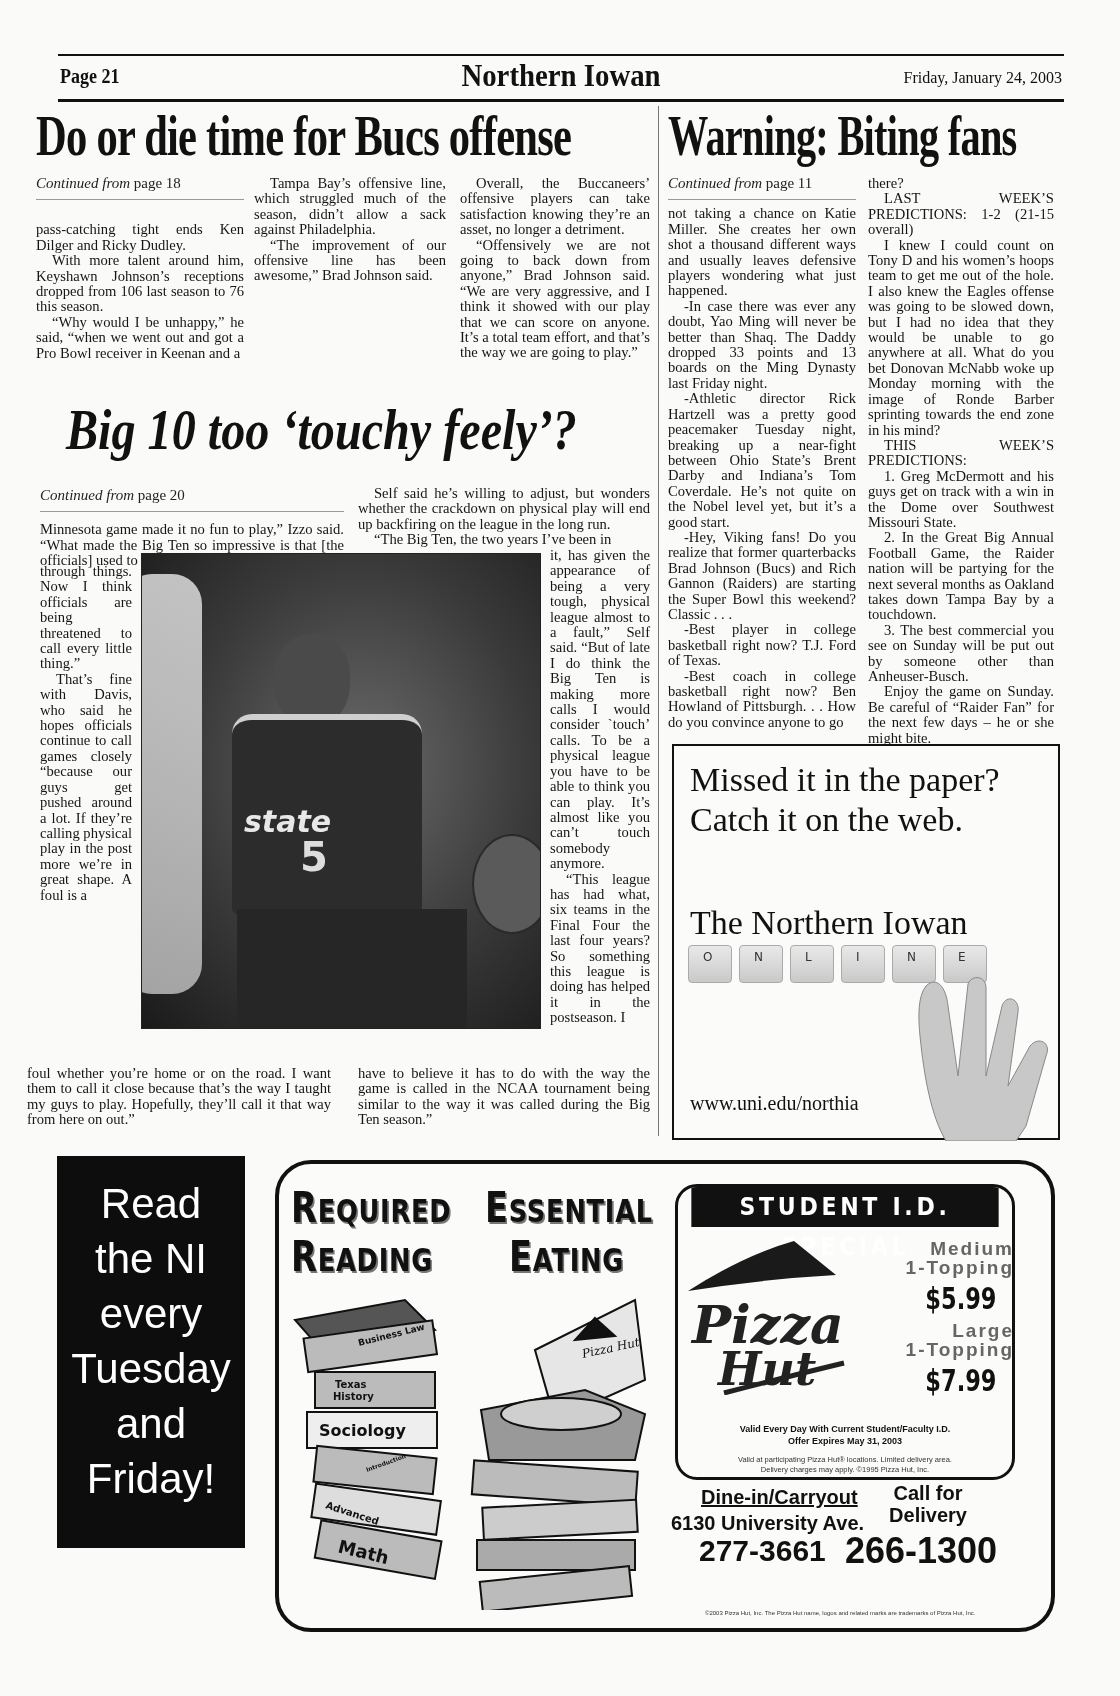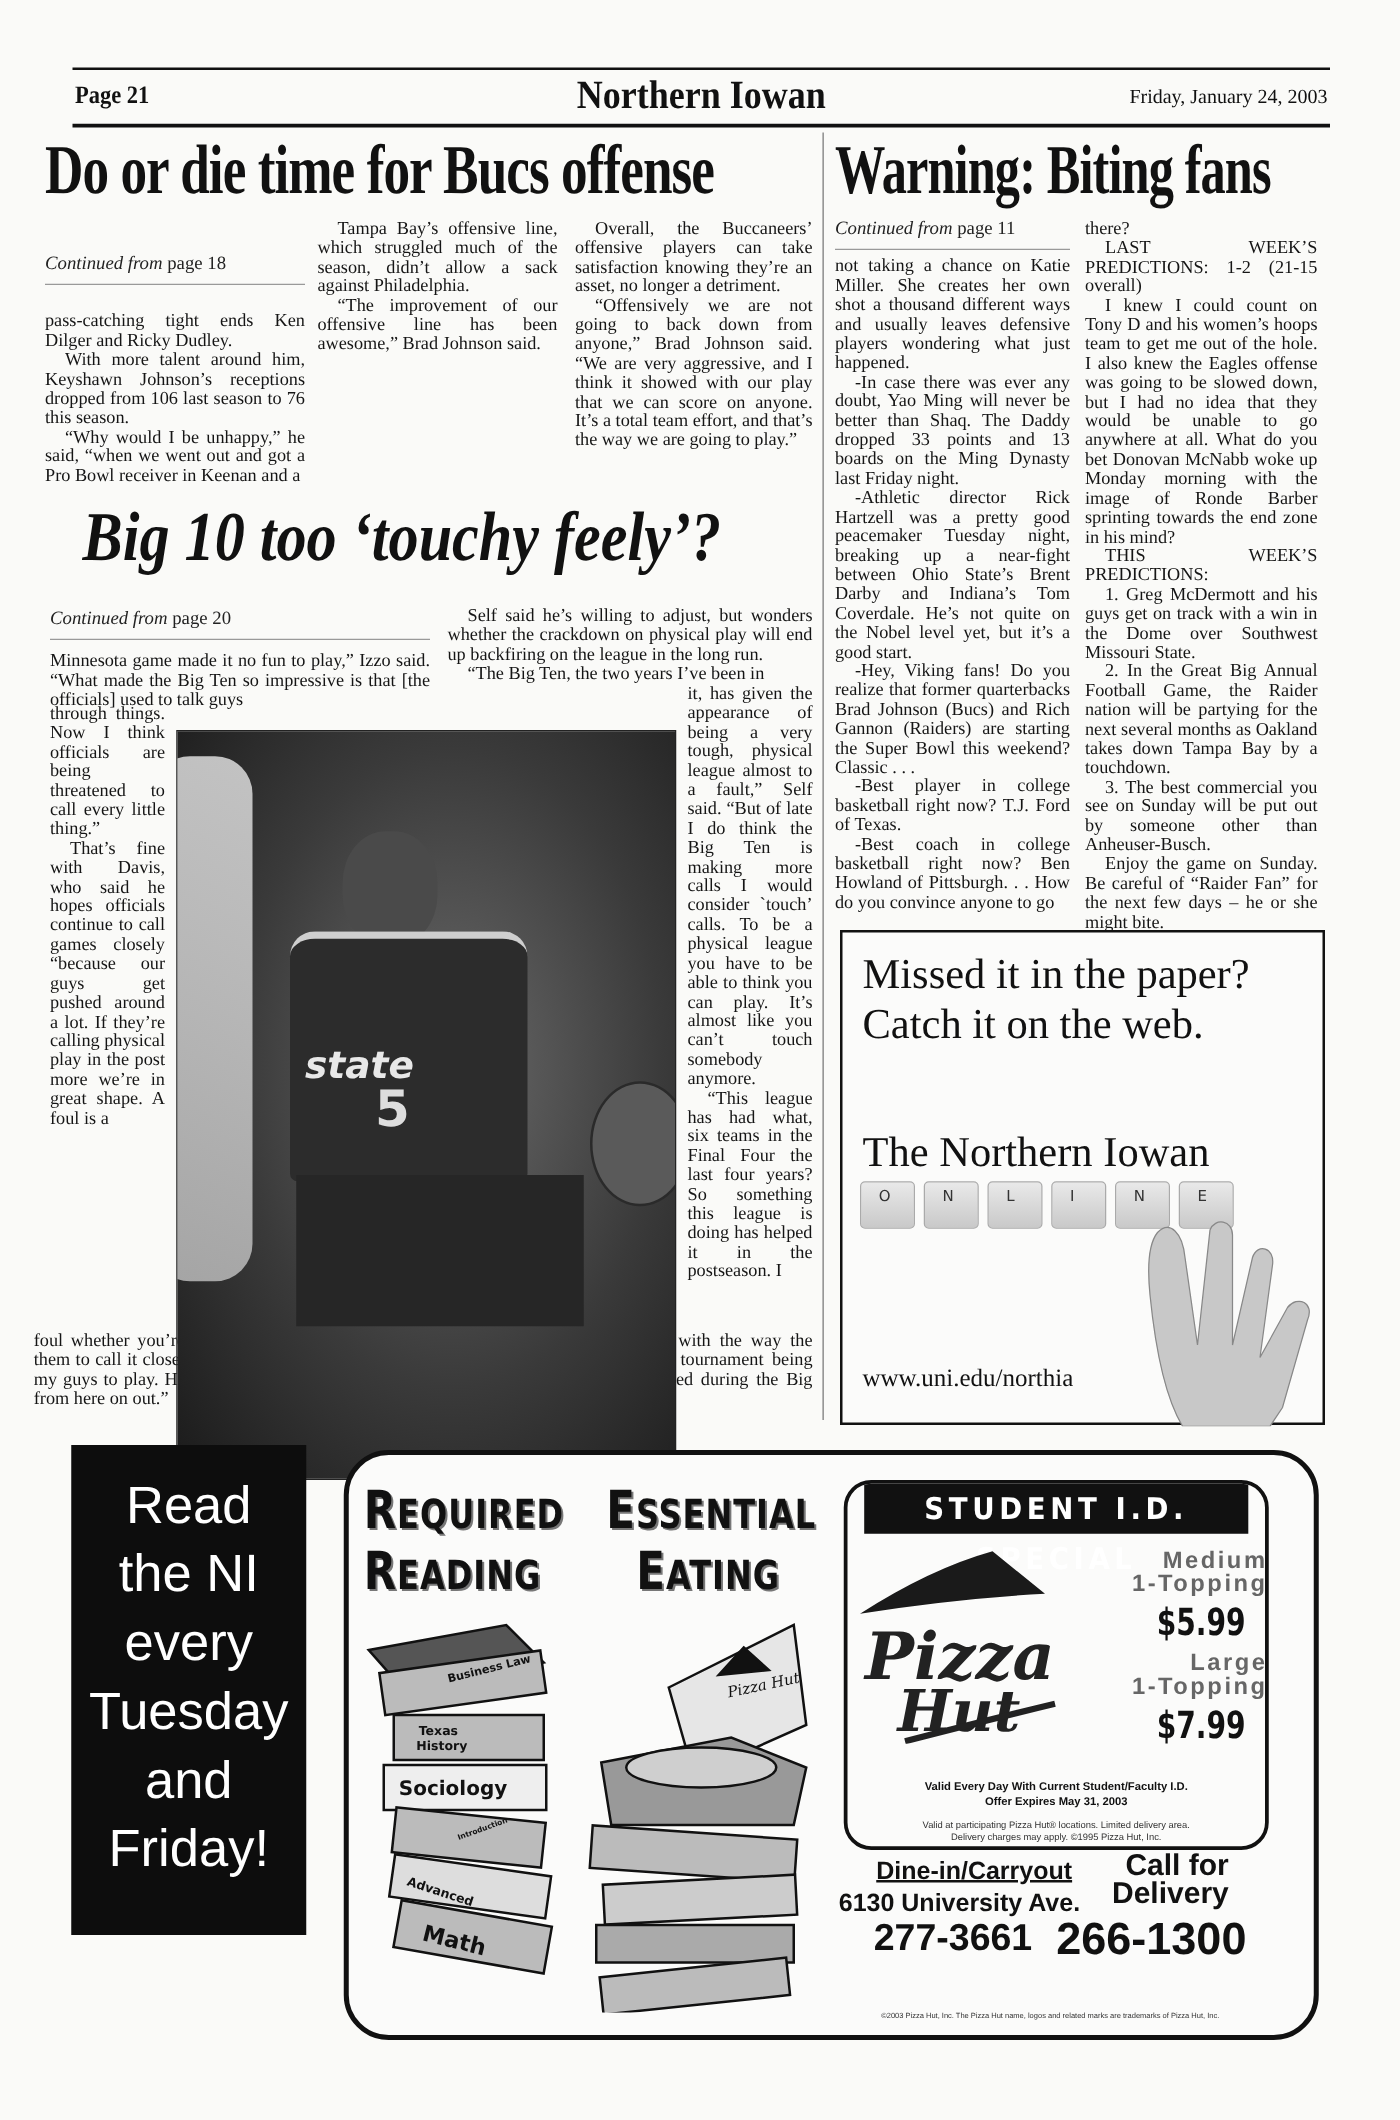--- a/index.html
+++ b/index.html
@@ -15,21 +15,21 @@
   .hl-bucs { left: 36px; top: 108px; font-size: 56px; transform: scaleX(0.76); letter-spacing: -1px; }
   .hl-biting { left: 668px; top: 108px; font-size: 56px; transform: scaleX(0.72); letter-spacing: -1px; }
   .hl-big10 { left: 66px; top: 402px; font-size: 56px; font-style: italic; transform: scaleX(0.86); }
   .vdiv { position: absolute; width: 1px; background: #777; }
   .col { position: absolute; font-family: "Liberation Serif", serif; font-size: 14.6px; line-height: 15.4px; text-align: justify; color: #151515; }
   .col p { text-indent: 16px; }
   .col p.ni { text-indent: 0; }
   .cont { font-family: "Liberation Serif", serif; font-size: 15px; color: #222; }
   .cont i { font-style: italic; }
   .cont-rule { height: 1px; background: #999; margin-top: 8px; }
-  .photo { position: absolute; left: 141px; top: 584px; width: 400px; height: 600px; background: radial-gradient(ellipse at 55% 45%, #6a6a6a 0%, #3a3a3a 55%, #1a1a1a 100%); border: 1px solid #222; overflow: hidden; }
+  .photo { position: absolute; left: 141px; top: 553px; width: 400px; height: 476px; background: radial-gradient(ellipse at 55% 45%, #6a6a6a 0%, #3a3a3a 55%, #1a1a1a 100%); border: 1px solid #222; overflow: hidden; }
   .photo .opp { position: absolute; left: -20px; top: 20px; width: 80px; height: 420px; background: linear-gradient(#ddd, #bbb); border-radius: 30px; opacity: 0.85; }
   .photo .player-head { position: absolute; left: 132px; top: 80px; width: 76px; height: 92px; border-radius: 45%; background: #4a4a4a; }
   .photo .jersey { position: absolute; left: 90px; top: 160px; width: 190px; height: 200px; background: #2c2c2c; border-radius: 20px 20px 6px 6px; border-top: 6px solid #cfcfcf; }
   .photo .jersey-text { position: absolute; left: 102px; top: 250px; color: #e8e8e8; font-family: "DejaVu Sans", sans-serif; font-weight: bold; font-style: italic; font-size: 30px; }
   .photo .jersey-num { position: absolute; left: 158px; top: 280px; color: #ddd; font-family: "DejaVu Sans", sans-serif; font-weight: bold; font-size: 40px; }
   .photo .ball { position: absolute; left: 330px; top: 280px; width: 80px; height: 100px; border-radius: 50%; background: #5a5a5a; border: 2px solid #2a2a2a; }
   .photo .shorts { position: absolute; left: 95px; top: 355px; width: 230px; height: 121px; background: #262626; }
   
   .web-ad { position: absolute; left: 672px; top: 744px; width: 388px; height: 396px; border: 2px solid #111; background: #fbfbfa; }
   .web-ad .line1 { position: absolute; left: 16px; top: 14px; font-family: "Liberation Serif", serif; font-size: 34px; line-height: 40px; }
@@ -63,21 +63,21 @@
   <div class="page-num">Page 21</div>
   <div class="paper-title">Northern Iowan</div>
   <div class="paper-date">Friday, January 24, 2003</div>
 </div>
 <div class="rule" style="left:58px;top:99px;width:1006px;height:3px;"></div>
 
 <div class="headline hl-bucs">Do or die time for Bucs offense</div>
 <div class="vdiv" style="left:658px;top:106px;height:1030px;"></div>
 <div class="headline hl-biting">Warning: Biting fans</div>
 
-<div class="col" style="left:36px;top:176px;width:208px;margin-top:28px;">
+<div class="col" style="left:36px;top:176px;width:208px;">
   <div class="cont"><i>Continued from</i> <span>page 18</span></div>
   <div class="cont-rule"></div>
   <div style="height:22px"></div>
   <p class="ni">pass-catching tight ends Ken Dilger and Ricky Dudley.</p>
   <p>With more talent around him, Keyshawn Johnson’s receptions dropped from 106 last season to 76 this season.</p>
   <p>“Why would I be unhappy,” he said, “when we went out and got a Pro Bowl receiver in Keenan and a</p>
 </div>
 <div class="col" style="left:254px;top:176px;width:192px;">
   <p>Tampa Bay’s offensive line, which struggled much of the season, didn’t allow a sack against Philadelphia.</p>
   <p>“The improvement of our offensive line has been awesome,” Brad Johnson said.</p>
@@ -241,19 +241,19 @@
     </div>
     <div class="valid2">
       <div>Valid at participating Pizza Hut® locations. Limited delivery area.</div>
       <div>Delivery charges may apply. ©1995 Pizza Hut, Inc.</div>
     </div>
   </div>
 
   <div class="dine" style="left:422px;top:322px;font-size:20px;text-decoration:underline;">Dine-in/Carryout</div>
   <div class="dine" style="left:392px;top:348px;font-size:20px;">6130 University Ave.</div>
   <div class="dine" style="left:420px;top:370px;font-size:30px;">277-3661</div>
-  <div class="dine" style="left:594px;top:318px;font-size:24px;line-height:22px;text-align:right;width:110px;">
+  <div class="dine" style="left:594px;top:318px;font-size:20px;line-height:22px;text-align:center;width:110px;">
     <div>Call for</div>
     <div>Delivery</div>
   </div>
   <div class="dine" style="left:566px;top:366px;font-size:36px;">266-1300</div>
   <div class="fine">©2003 Pizza Hut, Inc. The Pizza Hut name, logos and related marks are trademarks of Pizza Hut, Inc.</div>
 </div>
 
 </body></html>

